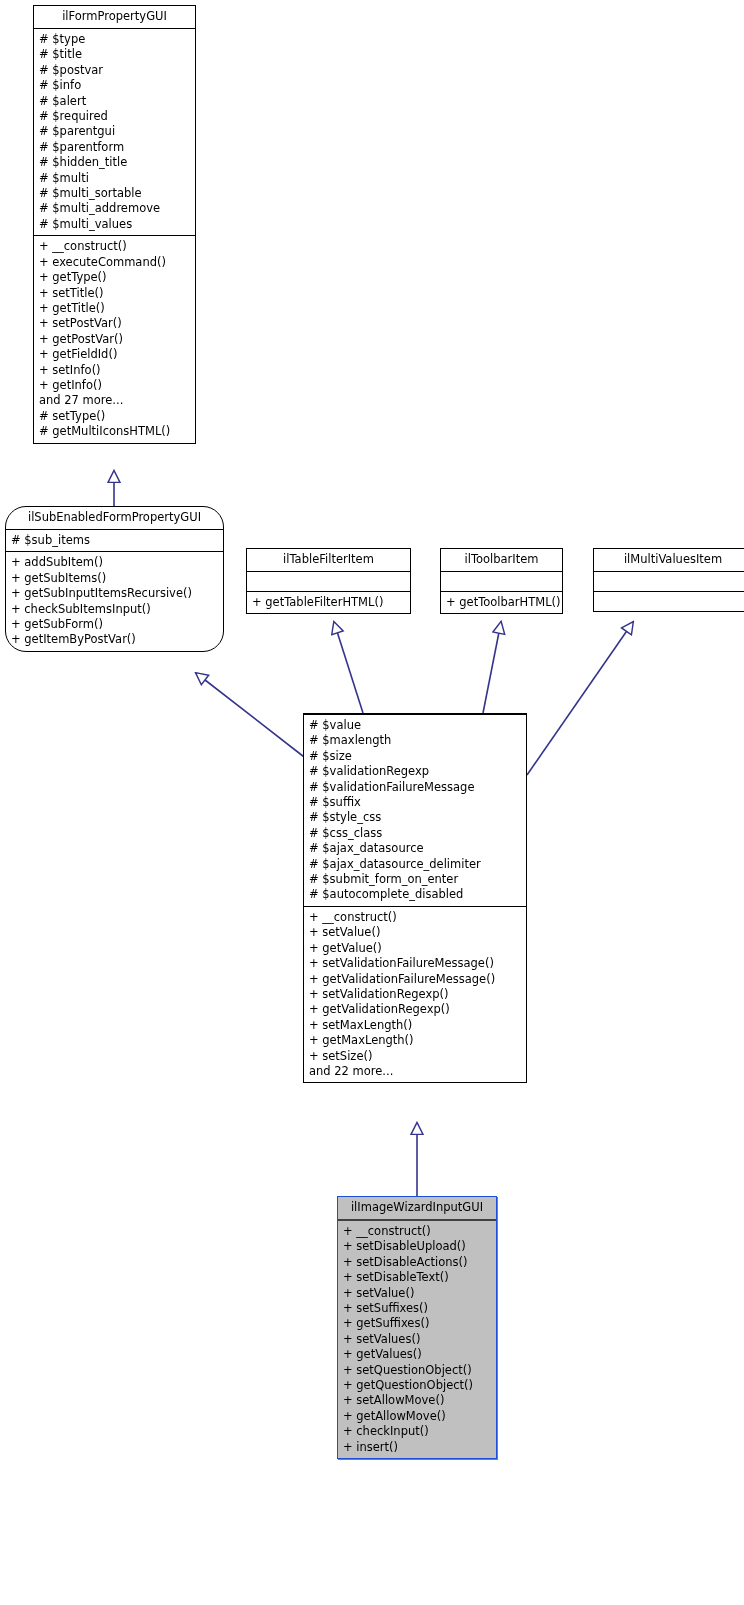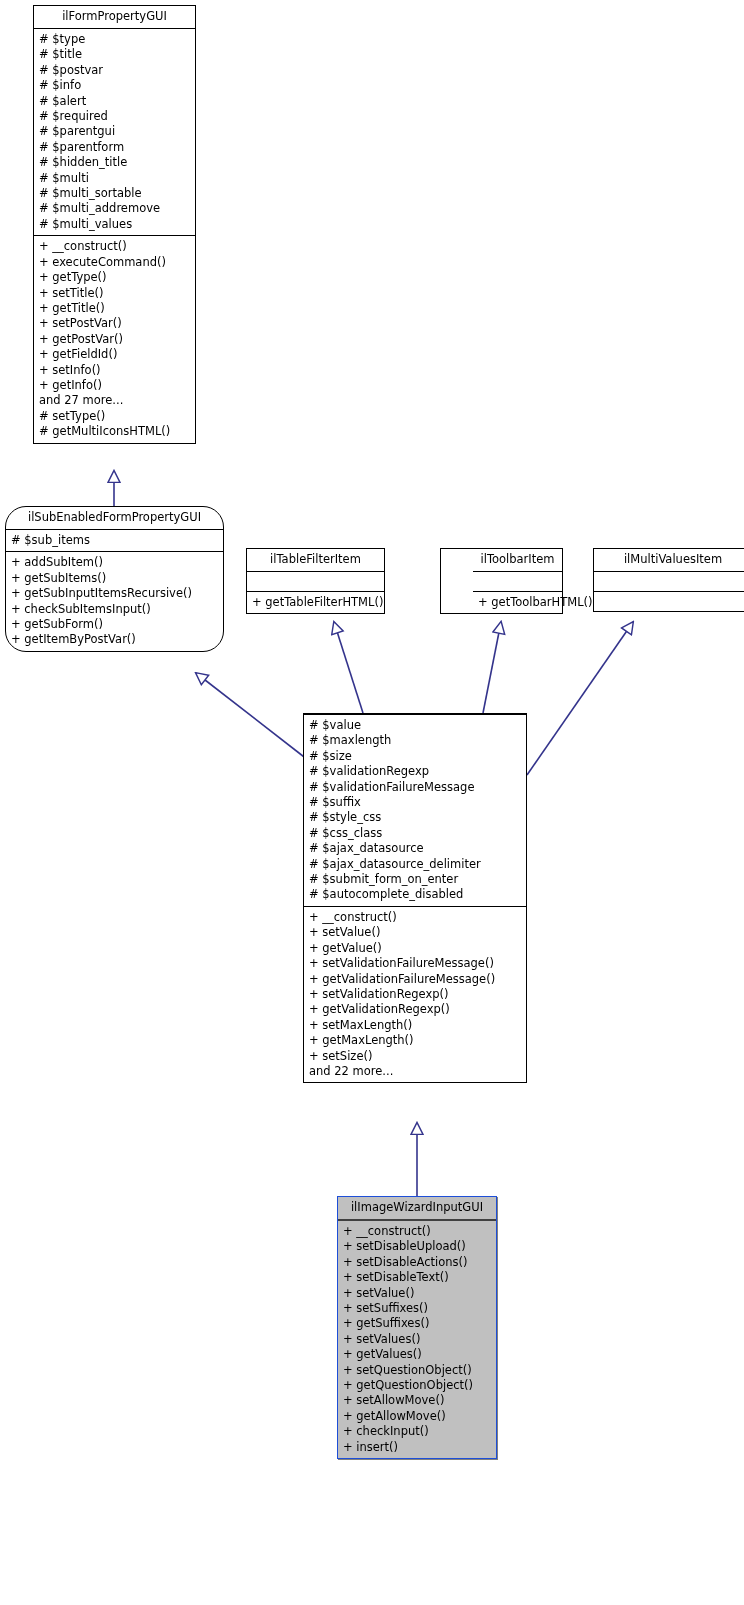--- a/index.html
+++ b/index.html
@@ -139,31 +139,31 @@
     <div class="uml-section">
       <div class="uml-row">+ addSubItem()</div>
       <div class="uml-row">+ getSubItems()</div>
       <div class="uml-row">+ getSubInputItemsRecursive()</div>
       <div class="uml-row">+ checkSubItemsInput()</div>
       <div class="uml-row">+ getSubForm()</div>
       <div class="uml-row">+ getItemByPostVar()</div>
     </div>
   </div>
 
-  <div class="uml-box" style="left:246px; top:548px; width:139px;">
+  <div class="uml-box" style="left:246px; top:548px; width:165px;">
     <div class="uml-title">ilTableFilterItem</div>
     <div class="uml-sep"></div>
     <div class="uml-section empty"></div>
     <div class="uml-sep"></div>
     <div class="uml-section">
       <div class="uml-row">+ getTableFilterHTML()</div>
     </div>
   </div>
 
-  <div class="uml-box" style="left:440px; top:548px; width:123px;padding-left:32px;">
+  <div class="uml-box" style="left:440px; top:548px; width:123px;">
     <div class="uml-title">ilToolbarItem</div>
     <div class="uml-sep"></div>
     <div class="uml-section empty"></div>
     <div class="uml-sep"></div>
     <div class="uml-section">
       <div class="uml-row">+ getToolbarHTML()</div>
     </div>
   </div>
 
   <div class="uml-box" style="left:593px; top:548px; width:160px;">

